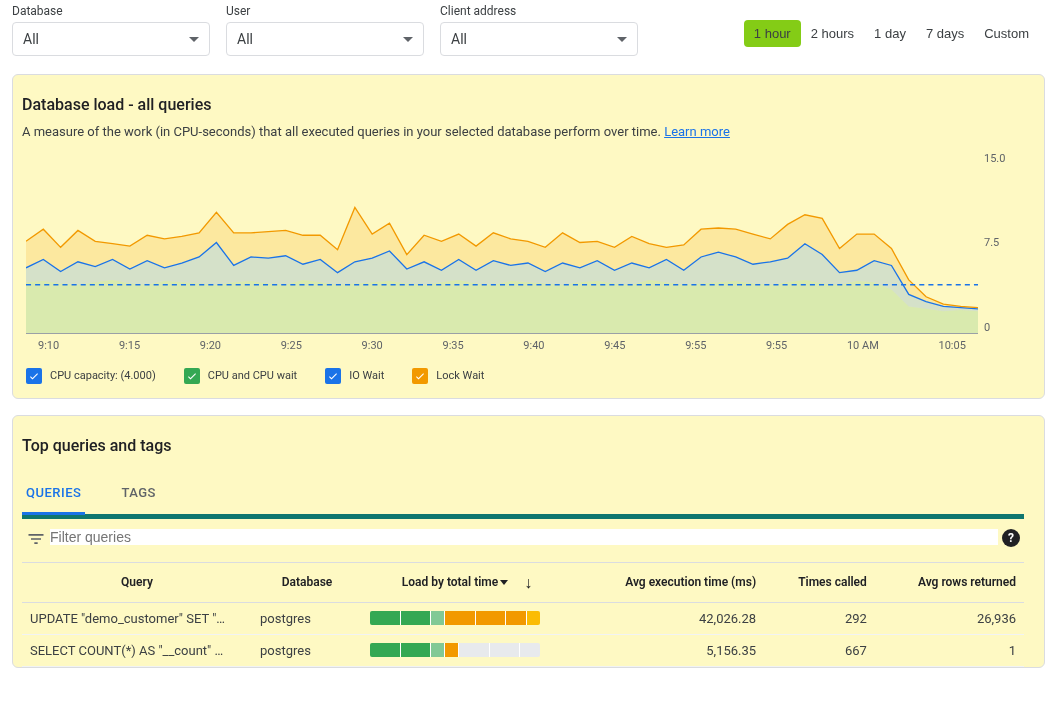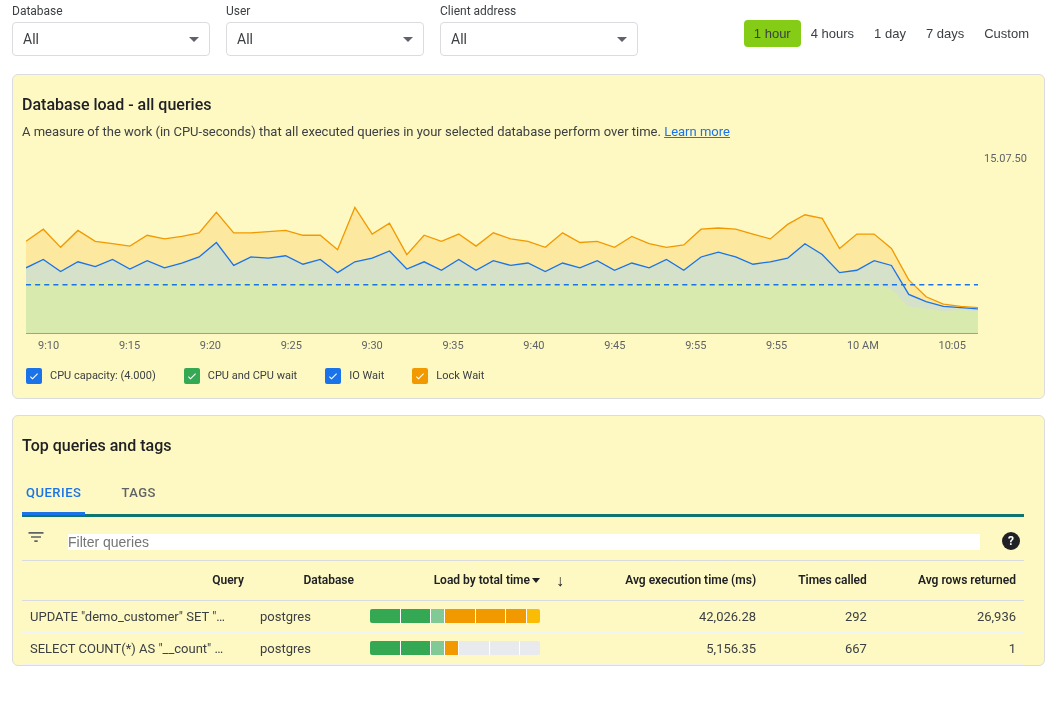--- a/index.html
+++ b/index.html
@@ -11,37 +11,37 @@
 .select-box .caret { border-left: 5px solid transparent; border-right: 5px solid transparent; border-top: 5px solid #5f6368; }
 .time-range { margin-left: auto; display: flex; align-items: center; gap: 0; padding-top: 16px; }
 .time-btn { padding: 6px 10px; font-size: 13px; color: #3c4043; border: none; background: transparent; cursor: pointer; border-radius: 4px; }
 .time-btn.active { background: #84cc16; }
 .time-btn.custom { display: flex; align-items: center; gap: 6px; }
 .card { border: 1px solid #dadce0; border-radius: 6px; margin: 8px 12px 16px 12px; padding: 20px 20px 14px 9px; background: #fef9c3; }
 .card-title { font-size: 16px; font-weight: 500; color: #202124; margin-bottom: 8px; }
 .card-desc { font-size: 13px; color: #3c4043; line-height: 1.5; }
 .card-desc a { color: #1a73e8; text-decoration: underline; }
 .chart-wrap { position: relative; margin-top: 10px; height: 200px; }
-.y-axis { position: absolute; right: 0; top: 0; bottom: 30px; width: 40px; display: flex; flex-direction: row; justify-content: space-between; align-items: flex-start; font-size: 11px; color: #5f6368; }
+.y-axis { position: absolute; right: 0; top: 0; bottom: 18px; width: 40px; display: flex; flex-direction: column; justify-content: space-between; align-items: flex-start; font-size: 11px; color: #5f6368; }
 .plot { position: absolute; left: 4px; right: 46px; top: 0; bottom: 18px; border-bottom: 1px solid #9aa0a6; }
 .plot svg { width: 100%; height: 100%; display: block; }
 .x-axis { position: absolute; left: 4px; right: 46px; bottom: 0; display: flex; justify-content: space-between; font-size: 11px; color: #5f6368; padding: 0 12px; }
 .legend { display: flex; gap: 28px; margin-top: 16px; align-items: center; flex-wrap: wrap; padding-left: 4px; }
 .legend-item { display: flex; align-items: center; gap: 8px; font-size: 11px; color: #3c4043; }
 .legend-check { width: 16px; height: 16px; border-radius: 2px; display: flex; align-items: center; justify-content: center; color: #fff; }
 .legend-check svg { width: 12px; height: 12px; }
-.tabs { display: flex; gap: 32px; border-bottom: 3px solid #0f766e; margin-top: 18px; }
+.tabs { display: flex; gap: 32px; border-bottom: 5px solid #0f766e; margin-top: 18px; }
 .tab { padding: 12px 4px; font-size: 13px; font-weight: 500; color: #5f6368; letter-spacing: .5px; cursor: pointer; text-transform: uppercase; }
 .tab.active { color: #1a73e8; border-bottom: 3px solid #1a73e8; margin-bottom: -1px; }
-.filter-row { display: flex; align-items: flex-end; gap: 22px; padding: 10px 4px; border-bottom: 1px solid #dadce0; }
+.filter-row { display: flex; align-items: flex-start; gap: 4px; padding: 10px 4px; border-bottom: 1px solid #dadce0; }
 .filter-icon svg { width: 20px; height: 20px; fill: #5f6368; }
 .filter-input { border: none; outline: none; font-size: 14px; color: #5f6368; flex: 1; }
 .help-icon { width: 18px; height: 18px; border-radius: 50%; background: #202124; color: #fff; display: flex; align-items: center; justify-content: center; font-size: 12px; font-weight: 700; }
 .table { width: 100%; border-collapse: collapse; }
-.table th { text-align: right; font-size: 12px; font-weight: 600; color: #202124; padding: 10px 8px; border-bottom: 1px solid #dadce0; }
+.table th { text-align: center; font-size: 12px; font-weight: 600; color: #202124; padding: 10px 8px; border-bottom: 1px solid #dadce0; }
 .table th.right, .table td.right { text-align: right; }
 .table td { font-size: 13px; color: #3c4043; padding: 8px 8px; border-bottom: 1px solid #f1f3f4; white-space: nowrap; overflow: hidden; text-overflow: ellipsis; max-width: 220px; }
 .sort-ind { display: inline-flex; align-items: center; gap: 2px; }
 .sort-caret { border-left: 4px solid transparent; border-right: 4px solid transparent; border-top: 5px solid #202124; }
 .arrow-down { font-size: 16px; font-weight: 400; }
 .load-bar { display: flex; height: 14px; width: 170px; border-radius: 2px; overflow: hidden; }
 .load-seg { height: 100%; border-right: 1px solid #fff; }
 .load-seg:last-child { border-right: none; }
 </style>
 </head>
@@ -64,21 +64,21 @@
   </div>
   <div class="filter-group">
     <span class="filter-label">Client address</span>
     <div class="select-box">
       <span>All</span>
       <span class="caret"></span>
     </div>
   </div>
   <div class="time-range" id="time-range">
       <button class="time-btn active">1 hour</button>
-      <button class="time-btn">4 hours</button>
+      <button class="time-btn">2 hours</button>
       <button class="time-btn">1 day</button>
       <button class="time-btn">7 days</button>
       <button class="time-btn custom">Custom<span class="caret"></span></button>
     </div>
 </div>
 
 <div class="card">
   <div class="card-title">Database load - all queries</div>
   <div class="card-desc">
     <span>A measure of the work (in CPU-seconds) that all executed queries in your selected database perform over time. </span><a href="#">Learn more</a>

